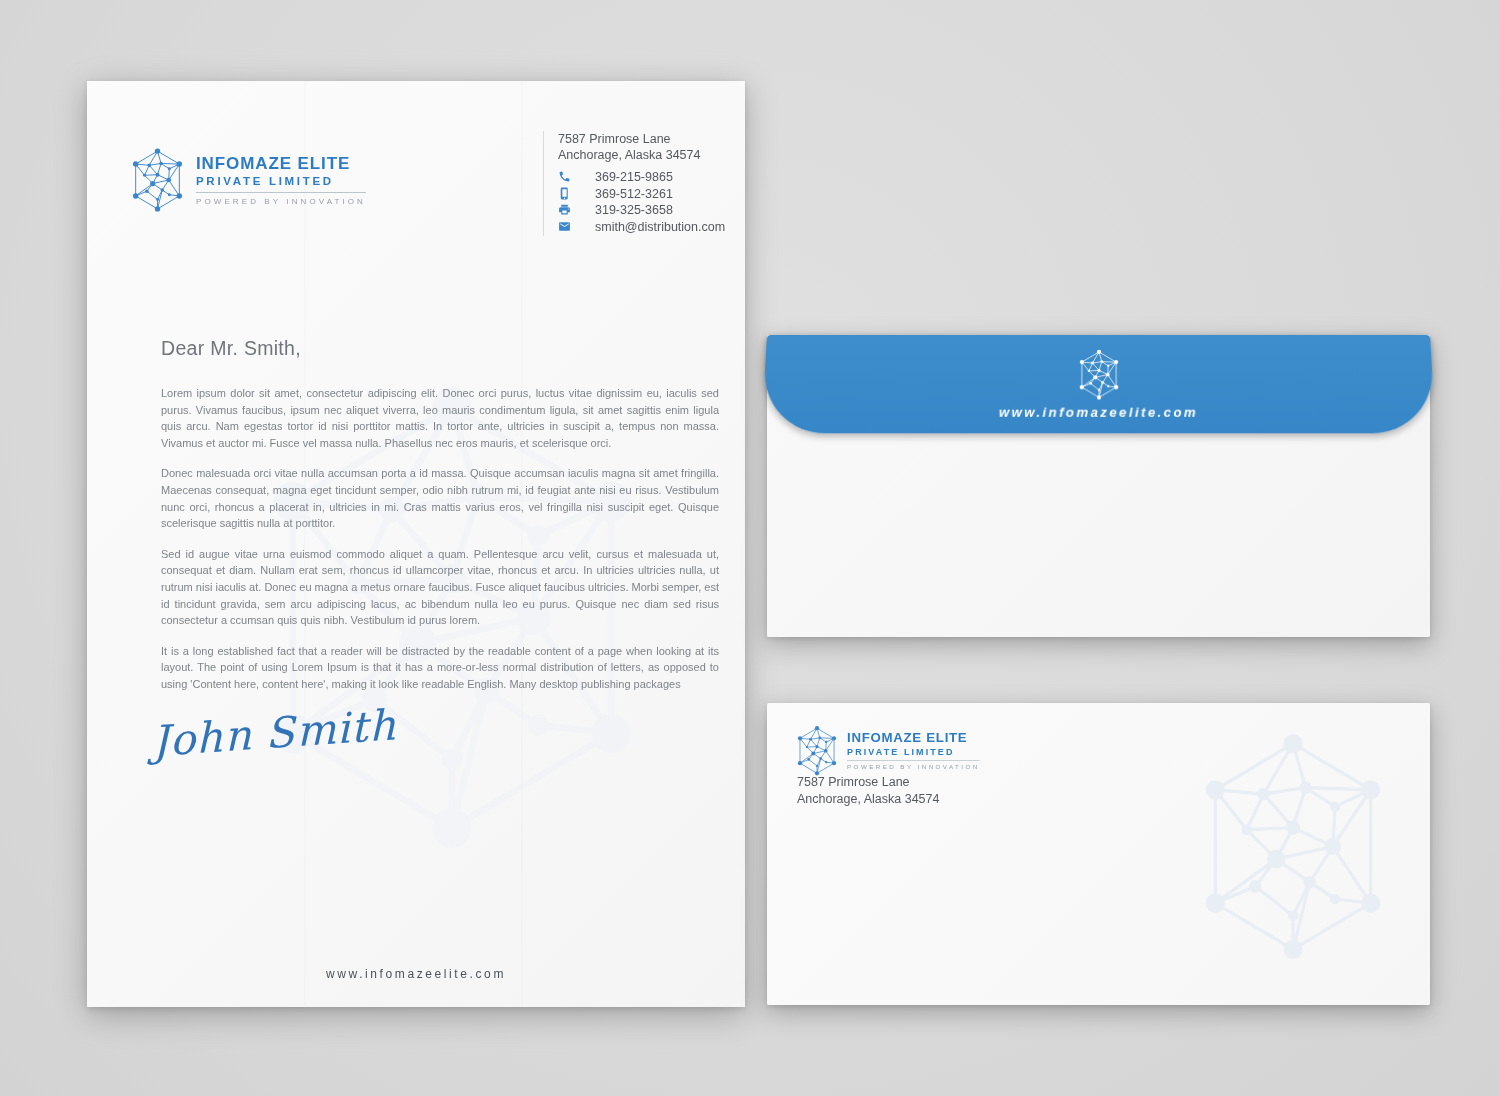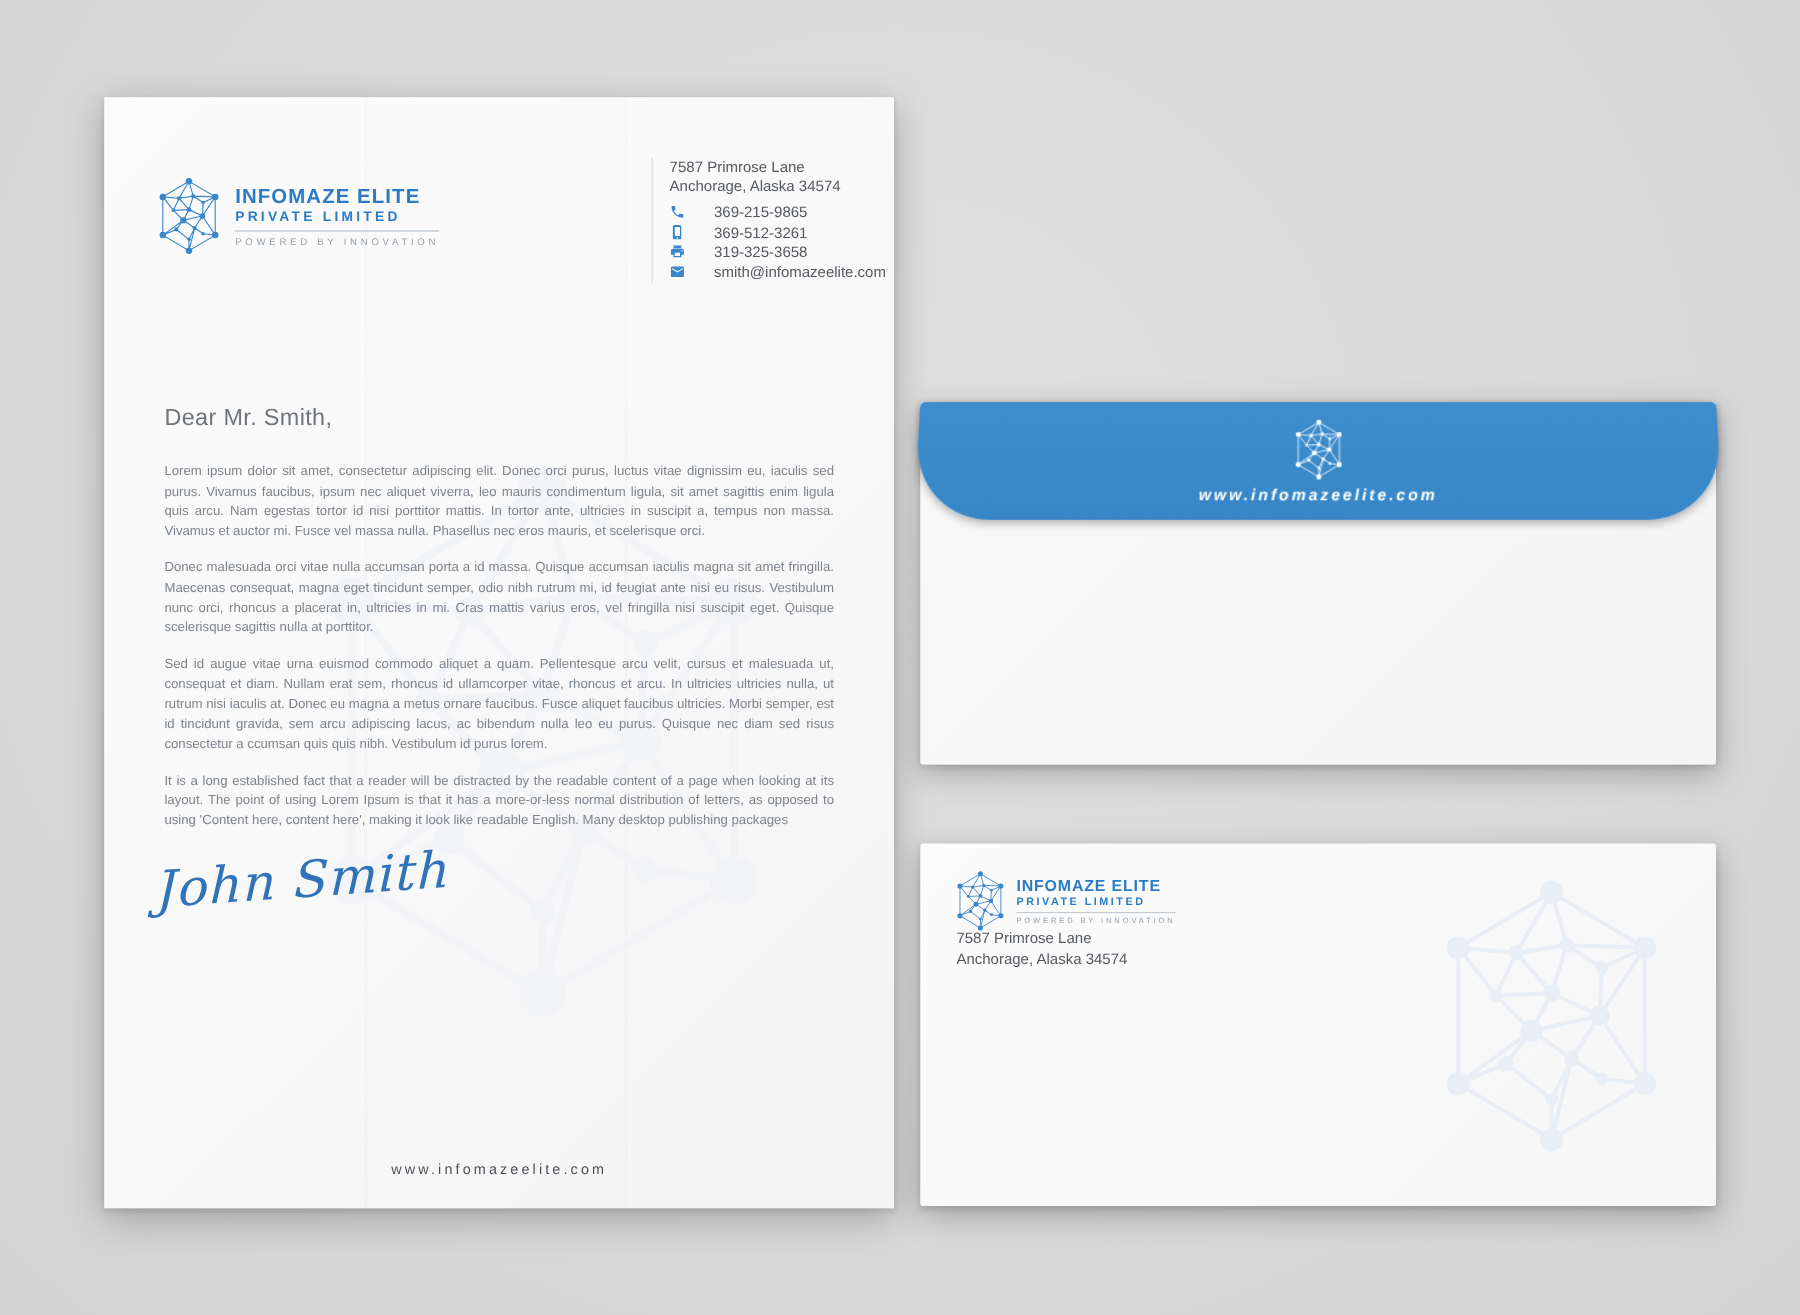--- a/index.html
+++ b/index.html
@@ -33,21 +33,21 @@
   
   .contact{position:absolute;left:456px;top:50px;border-left:1px solid #dadada;padding-left:14px;width:190px;}
   .addr{font-size:12.5px;color:#55595f;line-height:16px;}
   .c-rows{margin-top:7px;}
   .c-row{display:flex;align-items:flex-start;gap:24px;height:15.5px;margin-bottom:1px;}
   .c-ic{width:13px;height:13px;flex:0 0 13px;}
   .c-ic svg{display:block;width:13px;height:13px;fill:#3a86cc;}
   .c-val{font-size:12.5px;color:#55595f;}
 
   
-  .letter-body{position:absolute;left:50px;top:256px;width:558px;}
+  .letter-body{position:absolute;left:74px;top:256px;width:558px;}
   .salutation{font-size:19.5px;color:#70757b;letter-spacing:.3px;margin:0 0 25px;}
   .para{font-size:11px;line-height:16.6px;color:#7e848b;text-align:justify;margin:0 0 14px;}
   .closing{font-size:12.3px;color:#7e848b;margin-top:25px;}
   .signature{
     margin-top:10px;margin-left:-6px;
     font-family:"DejaVu Serif", serif;font-style:italic;
     font-size:42px;color:#3173b8;letter-spacing:1px;
     transform:rotate(-4deg) skewX(-6deg);transform-origin:left center;display:inline-block;
   }
   .sheet-footer{position:absolute;left:0;right:0;bottom:26px;text-align:center;font-size:12px;letter-spacing:2.6px;color:#4c5157;}
@@ -162,21 +162,21 @@
             </svg>
         </span>
         <span class="c-val">319-325-3658</span>
       </div>
       <div class="c-row">
         <span class="c-ic">
           <svg viewBox="0 0 24 24">
               <path d="M20 4H4c-1.1 0-1.99.9-1.99 2L2 18c0 1.1.9 2 2 2h16c1.1 0 2-.9 2-2V6c0-1.1-.9-2-2-2zm0 4l-8 5-8-5V6l8 5 8-5v2z"></path>
             </svg>
         </span>
-        <span class="c-val">smith@infomazeelite.com</span>
+        <span class="c-val">smith@distribution.com</span>
       </div>
     </div>
   </div>
 
   <div class="letter-body">
     <p class="salutation">Dear Mr. Smith,</p>
     <p class="para">Lorem ipsum dolor sit amet, consectetur adipiscing elit. Donec orci purus, luctus vitae dignissim eu, iaculis sed purus. Vivamus faucibus, ipsum nec aliquet viverra, leo mauris condimentum ligula, sit amet sagittis enim ligula quis arcu. Nam egestas tortor id nisi porttitor mattis. In tortor ante, ultricies in suscipit a, tempus non massa. Vivamus et auctor mi. Fusce vel massa nulla. Phasellus nec eros mauris, et scelerisque orci.</p>
     <p class="para">Donec malesuada orci vitae nulla accumsan porta a id massa. Quisque accumsan iaculis magna sit amet fringilla. Maecenas consequat, magna eget tincidunt semper, odio nibh rutrum mi, id feugiat ante nisi eu risus. Vestibulum nunc orci, rhoncus a placerat in, ultricies in mi. Cras mattis varius eros, vel fringilla nisi suscipit eget. Quisque scelerisque sagittis nulla at porttitor.</p>
     <p class="para">Sed id augue vitae urna euismod commodo aliquet a quam. Pellentesque arcu velit, cursus et malesuada ut, consequat et diam. Nullam erat sem, rhoncus id ullamcorper vitae, rhoncus et arcu. In ultricies ultricies nulla, ut rutrum nisi iaculis at. Donec eu magna a metus ornare faucibus. Fusce aliquet faucibus ultricies. Morbi semper, est id tincidunt gravida, sem arcu adipiscing lacus, ac bibendum nulla leo eu purus. Quisque nec diam sed risus consectetur a ccumsan quis quis nibh. Vestibulum id purus lorem.</p>
     <p class="para">It is a long established fact that a reader will be distracted by the readable content of a page when looking at its layout. The point of using Lorem Ipsum is that it has a more-or-less normal distribution of letters, as opposed to using 'Content here, content here', making it look like readable English. Many desktop publishing packages</p>

